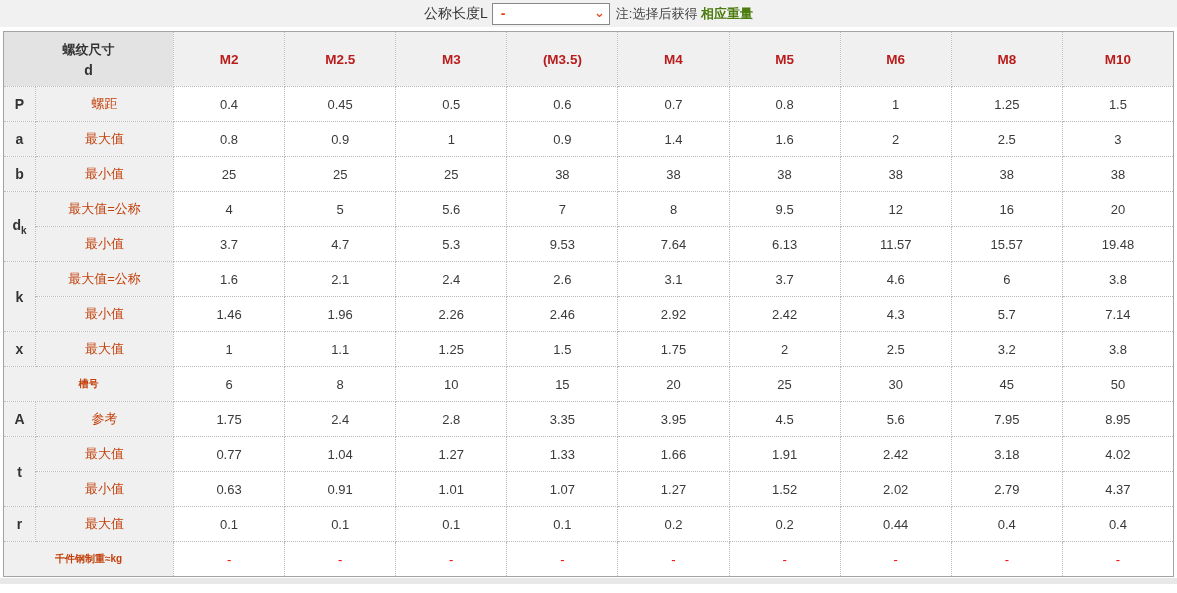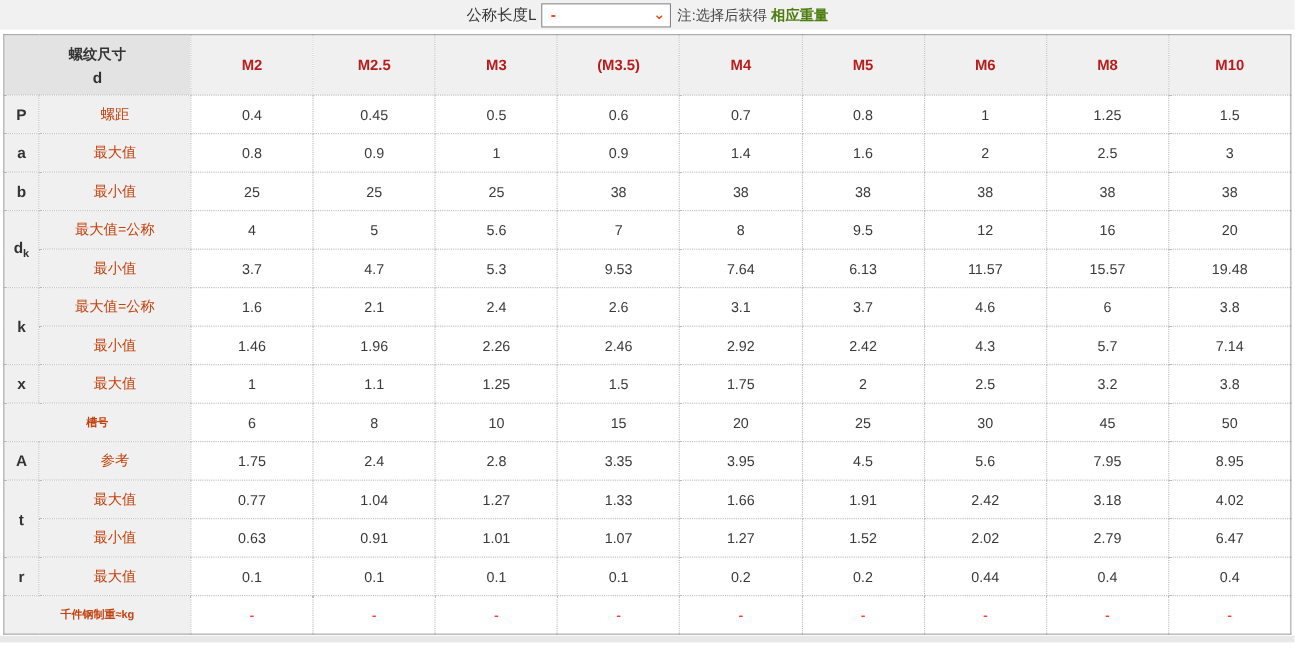--- a/index.html
+++ b/index.html
@@ -246,21 +246,21 @@
         <tr>
           <td class="label">最小值</td>
           <td class="val">0.63</td>
           <td class="val">0.91</td>
           <td class="val">1.01</td>
           <td class="val">1.07</td>
           <td class="val">1.27</td>
           <td class="val">1.52</td>
           <td class="val">2.02</td>
           <td class="val">2.79</td>
-          <td class="val">6.47</td>
+          <td class="val">4.37</td>
         </tr>
         <tr>
           <td class="sym" rowspan="1">r</td>
           <td class="label">最大值</td>
           <td class="val">0.1</td>
           <td class="val">0.1</td>
           <td class="val">0.1</td>
           <td class="val">0.1</td>
           <td class="val">0.2</td>
           <td class="val">0.2</td>

